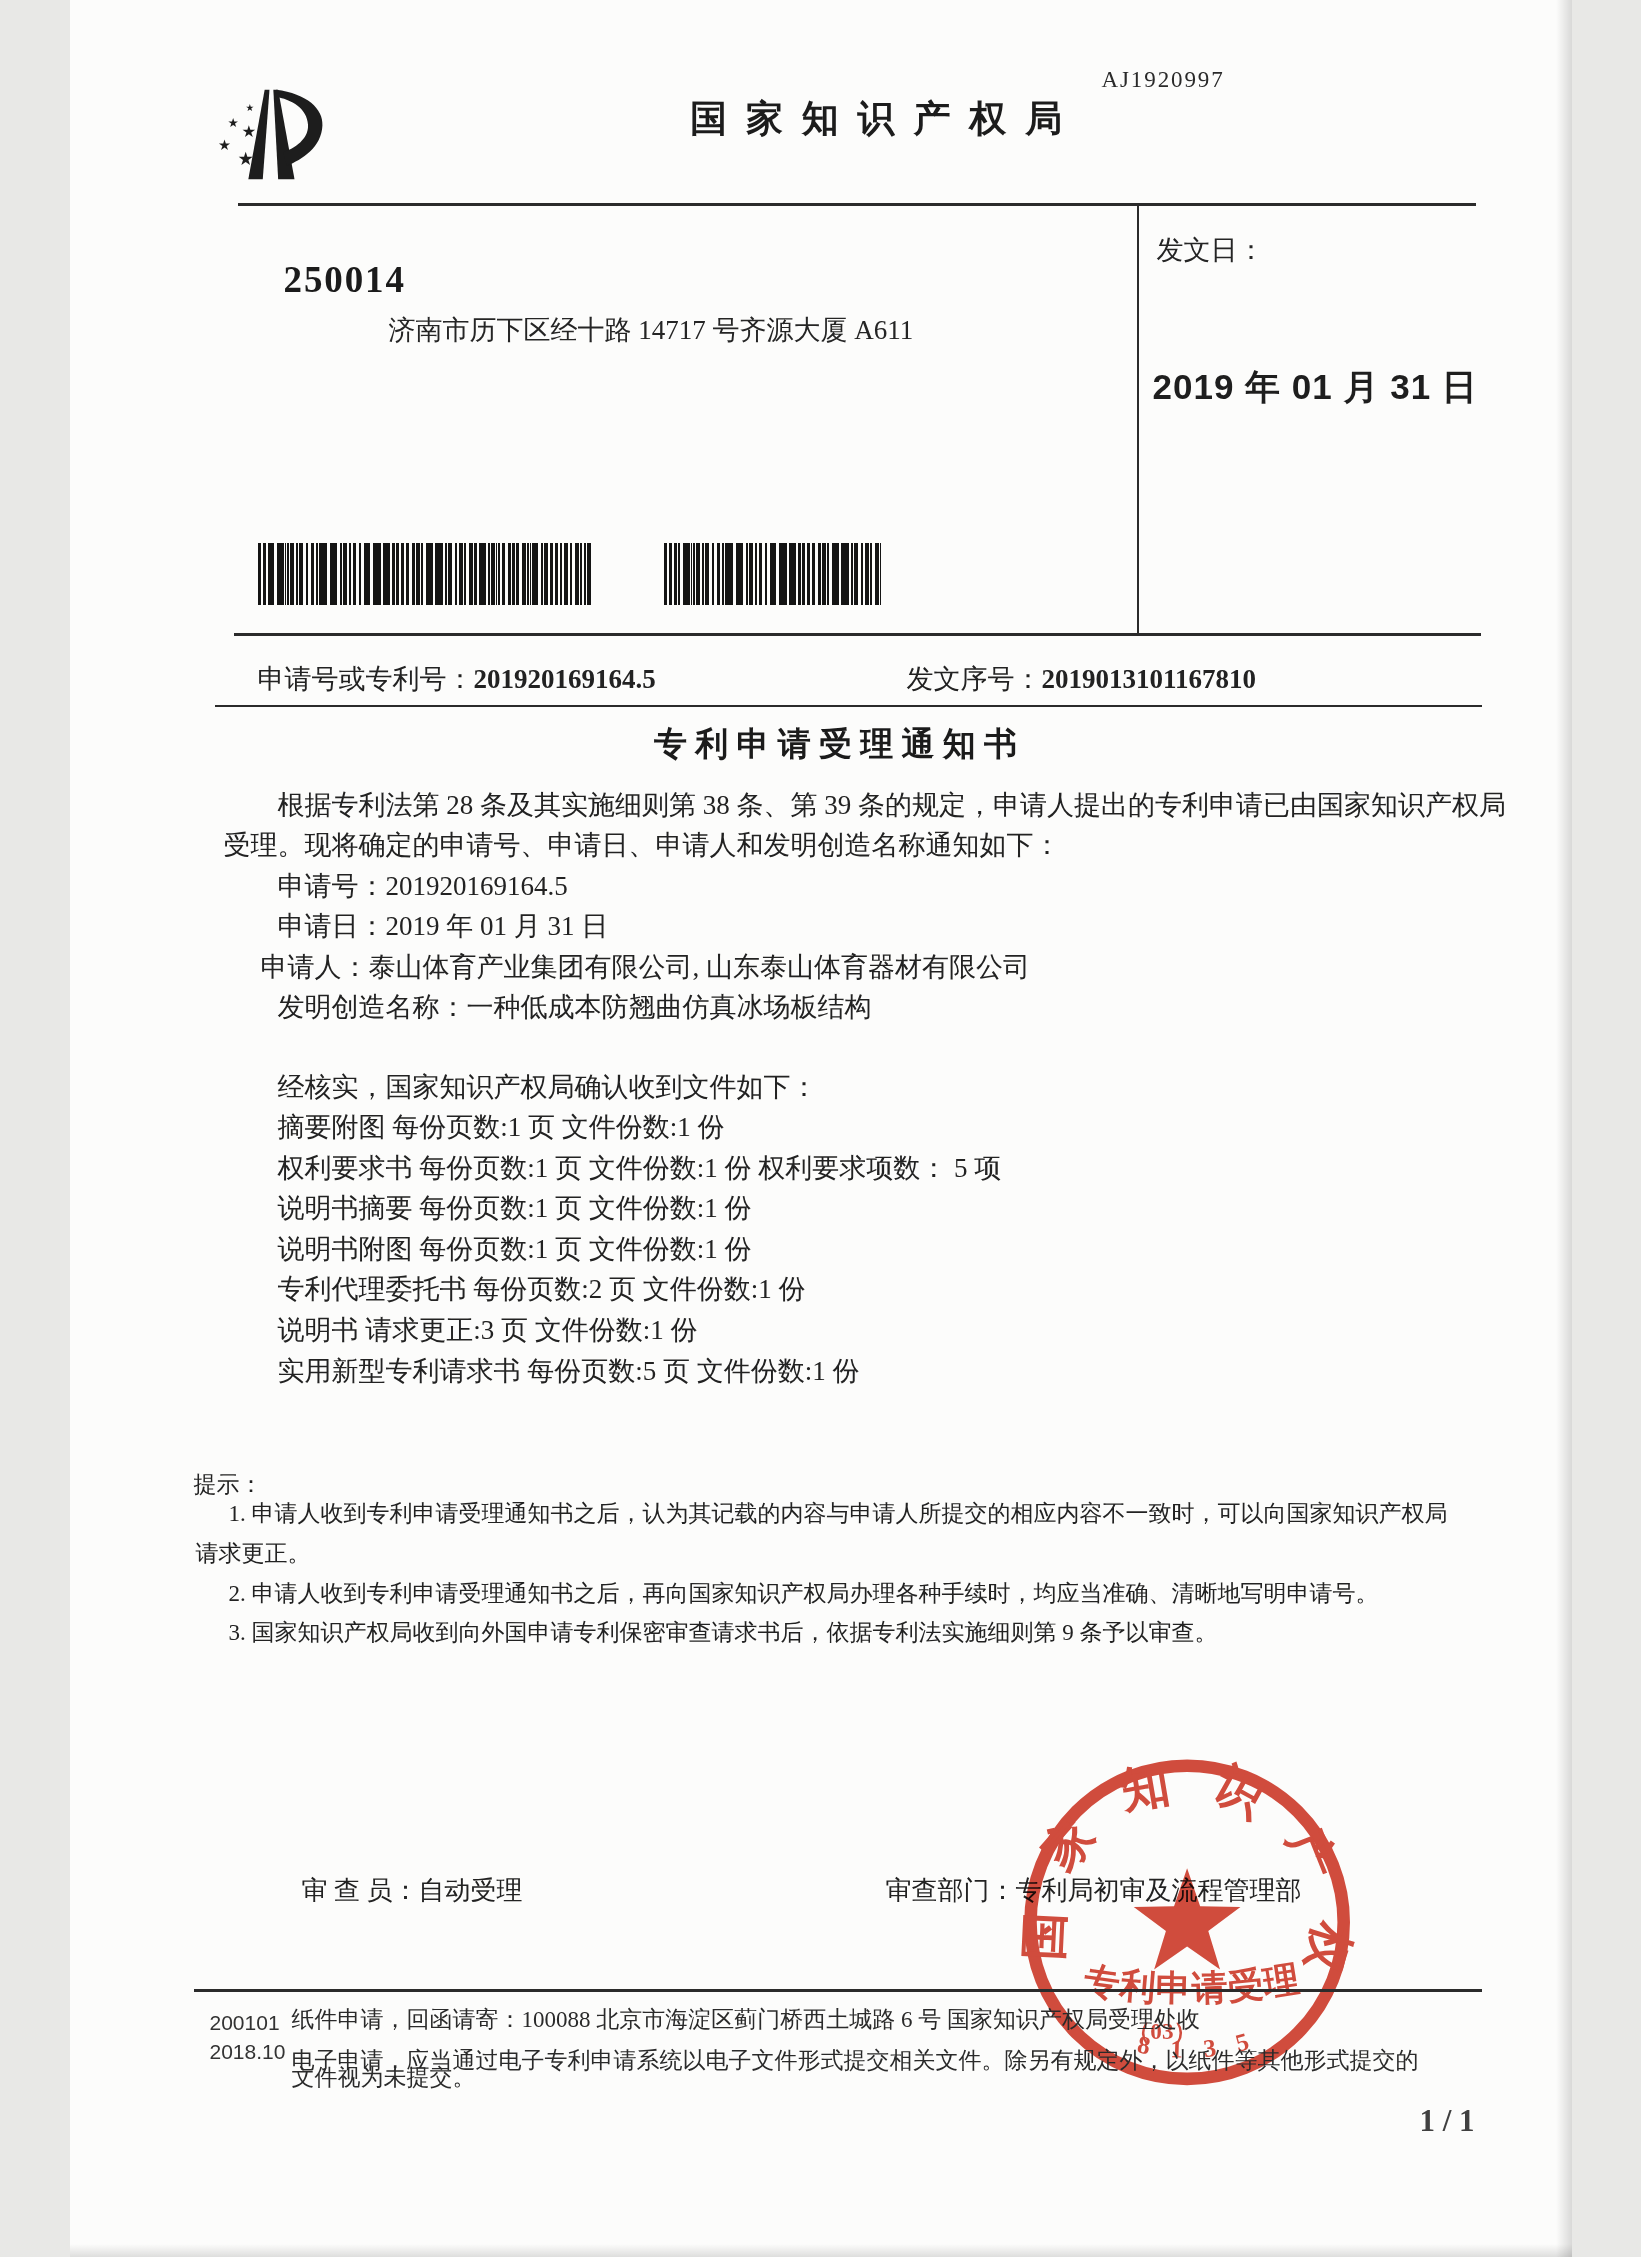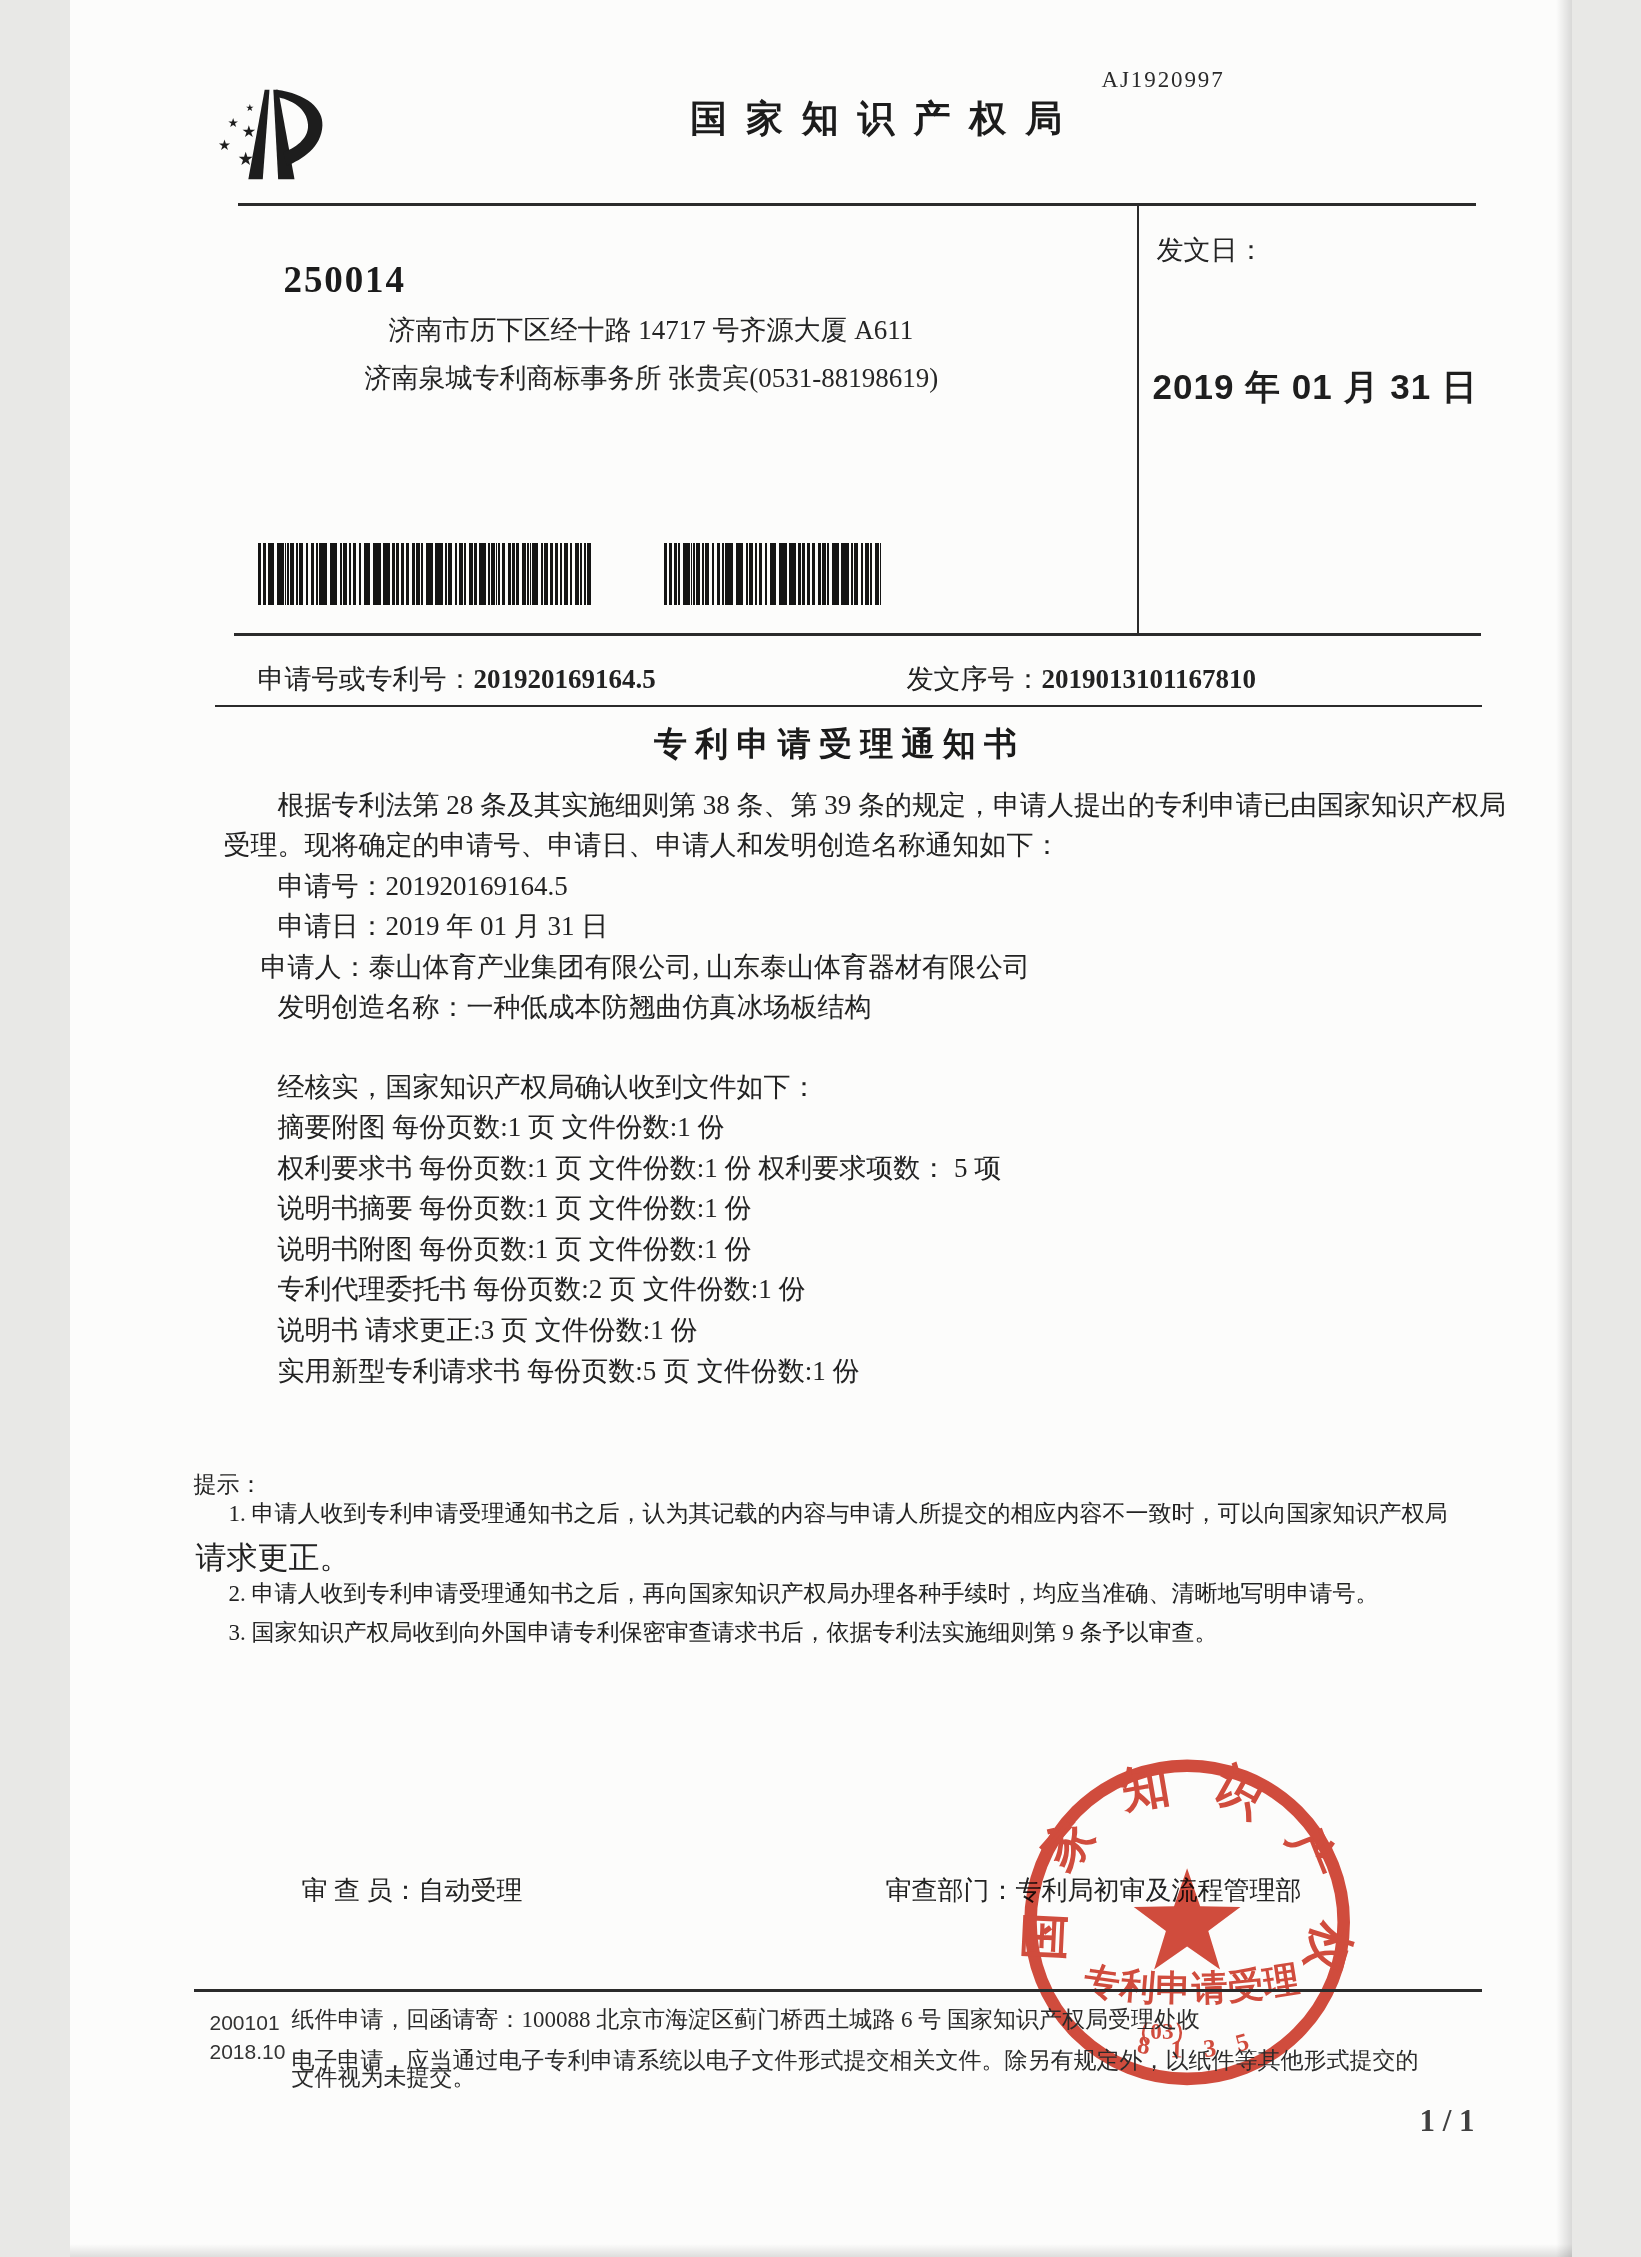--- a/index.html
+++ b/index.html
@@ -50,21 +50,20 @@
   </div>
 
   <div class="t" style="left:809px;top:100px;transform:translateX(-50%);font-size:37px;font-weight:600;letter-spacing:4.8px;color:#1c1c1c;">国 家 知 识 产 权 局</div>
 
   <div class="rule" style="left:168px;top:203px;width:1238px;"></div>
   <div class="vrule" style="left:1067px;top:203px;height:433px;"></div>
   <div class="rule" style="left:164px;top:633px;width:1247px;"></div>
 
   <div class="t bold" style="left:214px;top:261px;font-size:37px;letter-spacing:1.9px;color:#1b1b1b;">250014</div>
   <div class="t" style="left:319px;top:317px;font-size:27px;color:#252525;">济南市历下区经十路 14717 号齐源大厦 A611</div>
-  <div class="t" style="left:295px;top:365px;font-size:27px;color:#252525;">济南泉城专利商标事务所 张贵宾(0531-88198619)</div>
 
   <div class="t" style="left:1087px;top:237px;font-size:27px;color:#252525;">发文日：</div>
   <div class="t sans" style="left:1083px;top:369px;font-size:35px;font-weight:600;letter-spacing:1px;color:#1e1e1e;">2019 年 01 月 31 日</div>
 
   <div class="barcode" style="left:188px;top:543px;width:333px;"></div>
   <div class="barcode" style="left:594px;top:543px;width:217px;"></div>
 
   <div class="t" style="left:188px;top:666px;font-size:27px;">
     <span>申请号或专利号：</span><span class="bold">201920169164.5</span>
   </div>
@@ -95,21 +94,21 @@
   <div class="t" style="left:208px;top:1114px;font-size:27px;">摘要附图 每份页数:1 页  文件份数:1 份</div>
   <div class="t" style="left:208px;top:1155px;font-size:27px;">权利要求书 每份页数:1 页  文件份数:1 份  权利要求项数：  5 项</div>
   <div class="t" style="left:208px;top:1195px;font-size:27px;">说明书摘要 每份页数:1 页  文件份数:1 份</div>
   <div class="t" style="left:208px;top:1236px;font-size:27px;">说明书附图 每份页数:1 页  文件份数:1 份</div>
   <div class="t" style="left:208px;top:1276px;font-size:27px;font-family:Liberation Serif, serif;">专利代理委托书 每份页数:2 页  文件份数:1 份</div>
   <div class="t" style="left:208px;top:1317px;font-size:27px;">说明书 请求更正:3 页  文件份数:1 份</div>
   <div class="t" style="left:208px;top:1358px;font-size:27px;">实用新型专利请求书 每份页数:5 页  文件份数:1 份</div>
 
   <div class="t" style="left:124px;top:1473px;font-size:23px;">提示：</div>
   <div class="t" style="left:159px;top:1502px;font-size:23px;">1. 申请人收到专利申请受理通知书之后，认为其记载的内容与申请人所提交的相应内容不一致时，可以向国家知识产权局</div>
-  <div class="t" style="left:126px;top:1542px;font-size:31px;text-align:right;">请求更正。</div>
+  <div class="t" style="left:126px;top:1542px;font-size:23px;text-align:right;">请求更正。</div>
   <div class="t" style="left:159px;top:1582px;font-size:23px;">2. 申请人收到专利申请受理通知书之后，再向国家知识产权局办理各种手续时，均应当准确、清晰地写明申请号。</div>
   <div class="t" style="left:159px;top:1621px;font-size:23px;">3. 国家知识产权局收到向外国申请专利保密审查请求书后，依据专利法实施细则第 9 条予以审查。</div>
 
   <div class="t" style="left:232px;top:1878px;font-size:26px;">
     <span>审 查 员：</span><span>自动受理</span>
   </div>
   <div class="t" style="left:816px;top:1878px;font-size:26px;">
     <span>审查部门：</span><span>专利局初审及流程管理部</span>
   </div>
 

